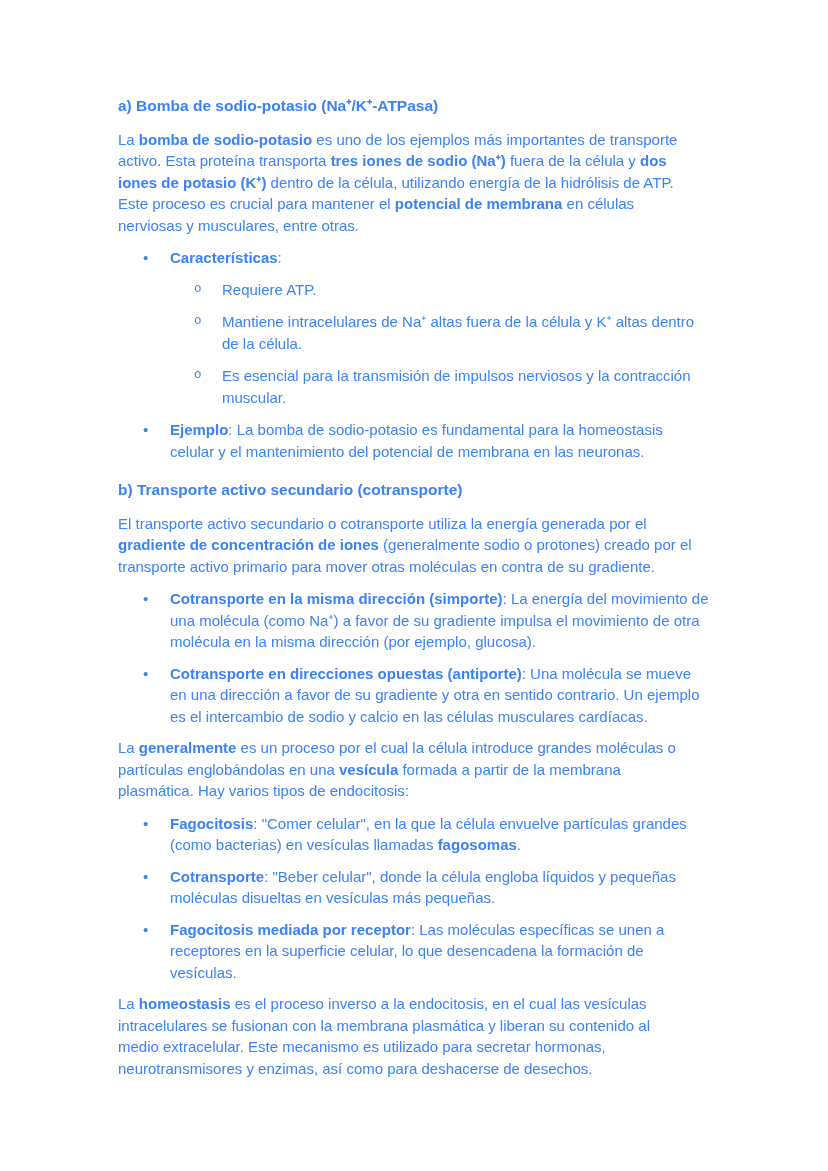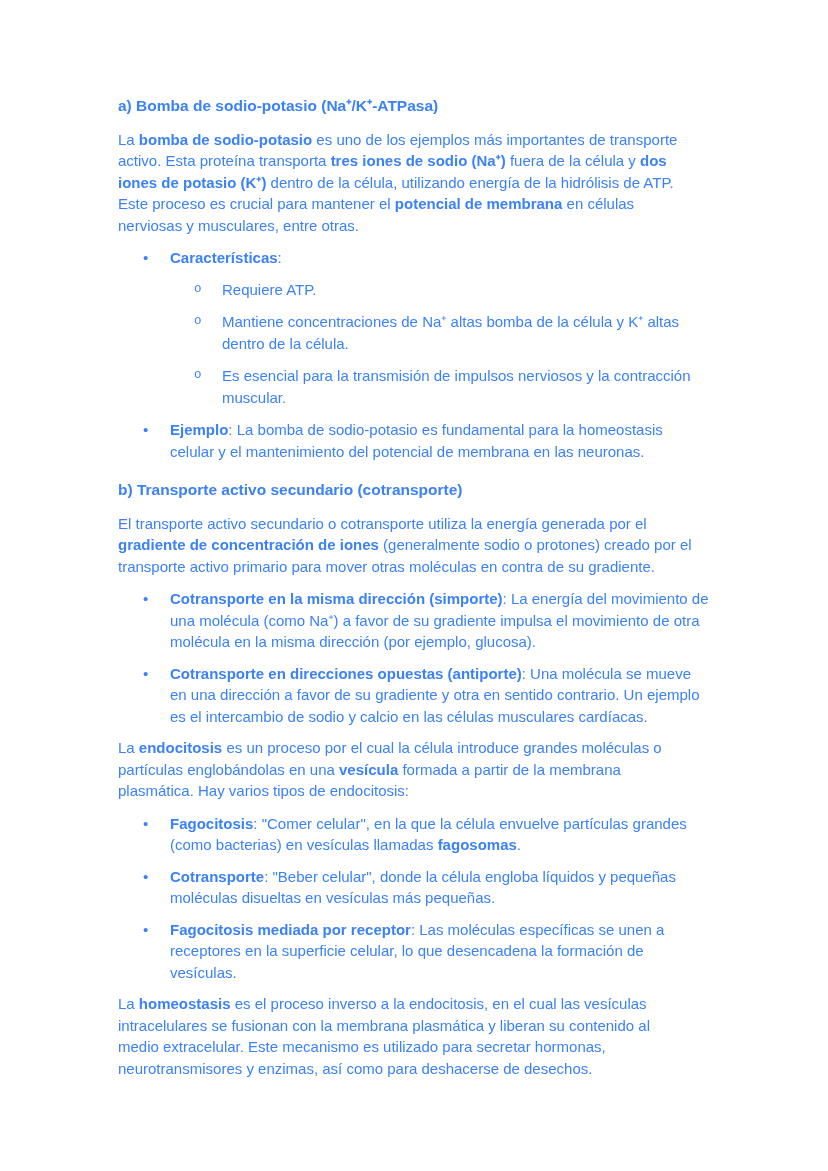--- a/index.html
+++ b/index.html
@@ -54,21 +54,21 @@
       <span class="lt"><b>Características</b><span>:</span></span>
     </div>
 
     <div class="li l2">
       <span class="mk">o</span>
       <span class="lt">Requiere ATP.</span>
     </div>
 
     <div class="li l2">
       <span class="mk">o</span>
-      <span class="lt">Mantiene concentraciones de Na⁺ altas bomba de la célula y K⁺ altas dentro de la célula.</span>
+      <span class="lt">Mantiene intracelulares de Na⁺ altas fuera de la célula y K⁺ altas dentro de la célula.</span>
     </div>
 
     <div class="li l2">
       <span class="mk">o</span>
       <span class="lt">Es esencial para la transmisión de impulsos nerviosos y la contracción muscular.</span>
     </div>
 
     <div class="li l1">
       <span class="mk">•</span>
       <span class="lt"><b>Ejemplo</b><span>: La bomba de sodio-potasio es fundamental para la homeostasis celular y el mantenimiento del potencial de membrana en las neuronas.</span></span>
@@ -84,21 +84,21 @@
       <span class="lt"><b>Cotransporte en la misma dirección (simporte)</b><span>: La energía del movimiento de una molécula (como Na⁺) a favor de su gradiente impulsa el movimiento de otra molécula en la misma dirección (por ejemplo, glucosa).</span></span>
     </div>
 
     <div class="li l1">
       <span class="mk">•</span>
       <span class="lt"><b>Cotransporte en direcciones opuestas (antiporte)</b><span>: Una molécula se mueve en una dirección a favor de su gradiente y otra en sentido contrario. Un ejemplo es el intercambio de sodio y calcio en las células musculares cardíacas.</span></span>
     </div>
   </section>
 
   <section class="sec">
-    <p class="para"><span>La </span><b>endocitosis</b><span> es un proceso por el cual la célula introduce grandes moléculas o partículas englobándolas en una </span><b>vesícula</b><span> formada a partir de la membrana plasmática. Hay varios tipos de endocitosis:</span></p>
+    <p class="para"><span>La </span><b>generalmente</b><span> es un proceso por el cual la célula introduce grandes moléculas o partículas englobándolas en una </span><b>vesícula</b><span> formada a partir de la membrana plasmática. Hay varios tipos de endocitosis:</span></p>
 
     <div class="li l1">
       <span class="mk">•</span>
       <span class="lt"><b>Fagocitosis</b><span>: "Comer celular", en la que la célula envuelve partículas grandes (como bacterias) en vesículas llamadas </span><b>fagosomas</b><span>.</span></span>
     </div>
 
     <div class="li l1">
       <span class="mk">•</span>
       <span class="lt"><b>Cotransporte</b><span>: "Beber celular", donde la célula engloba líquidos y pequeñas moléculas disueltas en vesículas más pequeñas.</span></span>
     </div>

